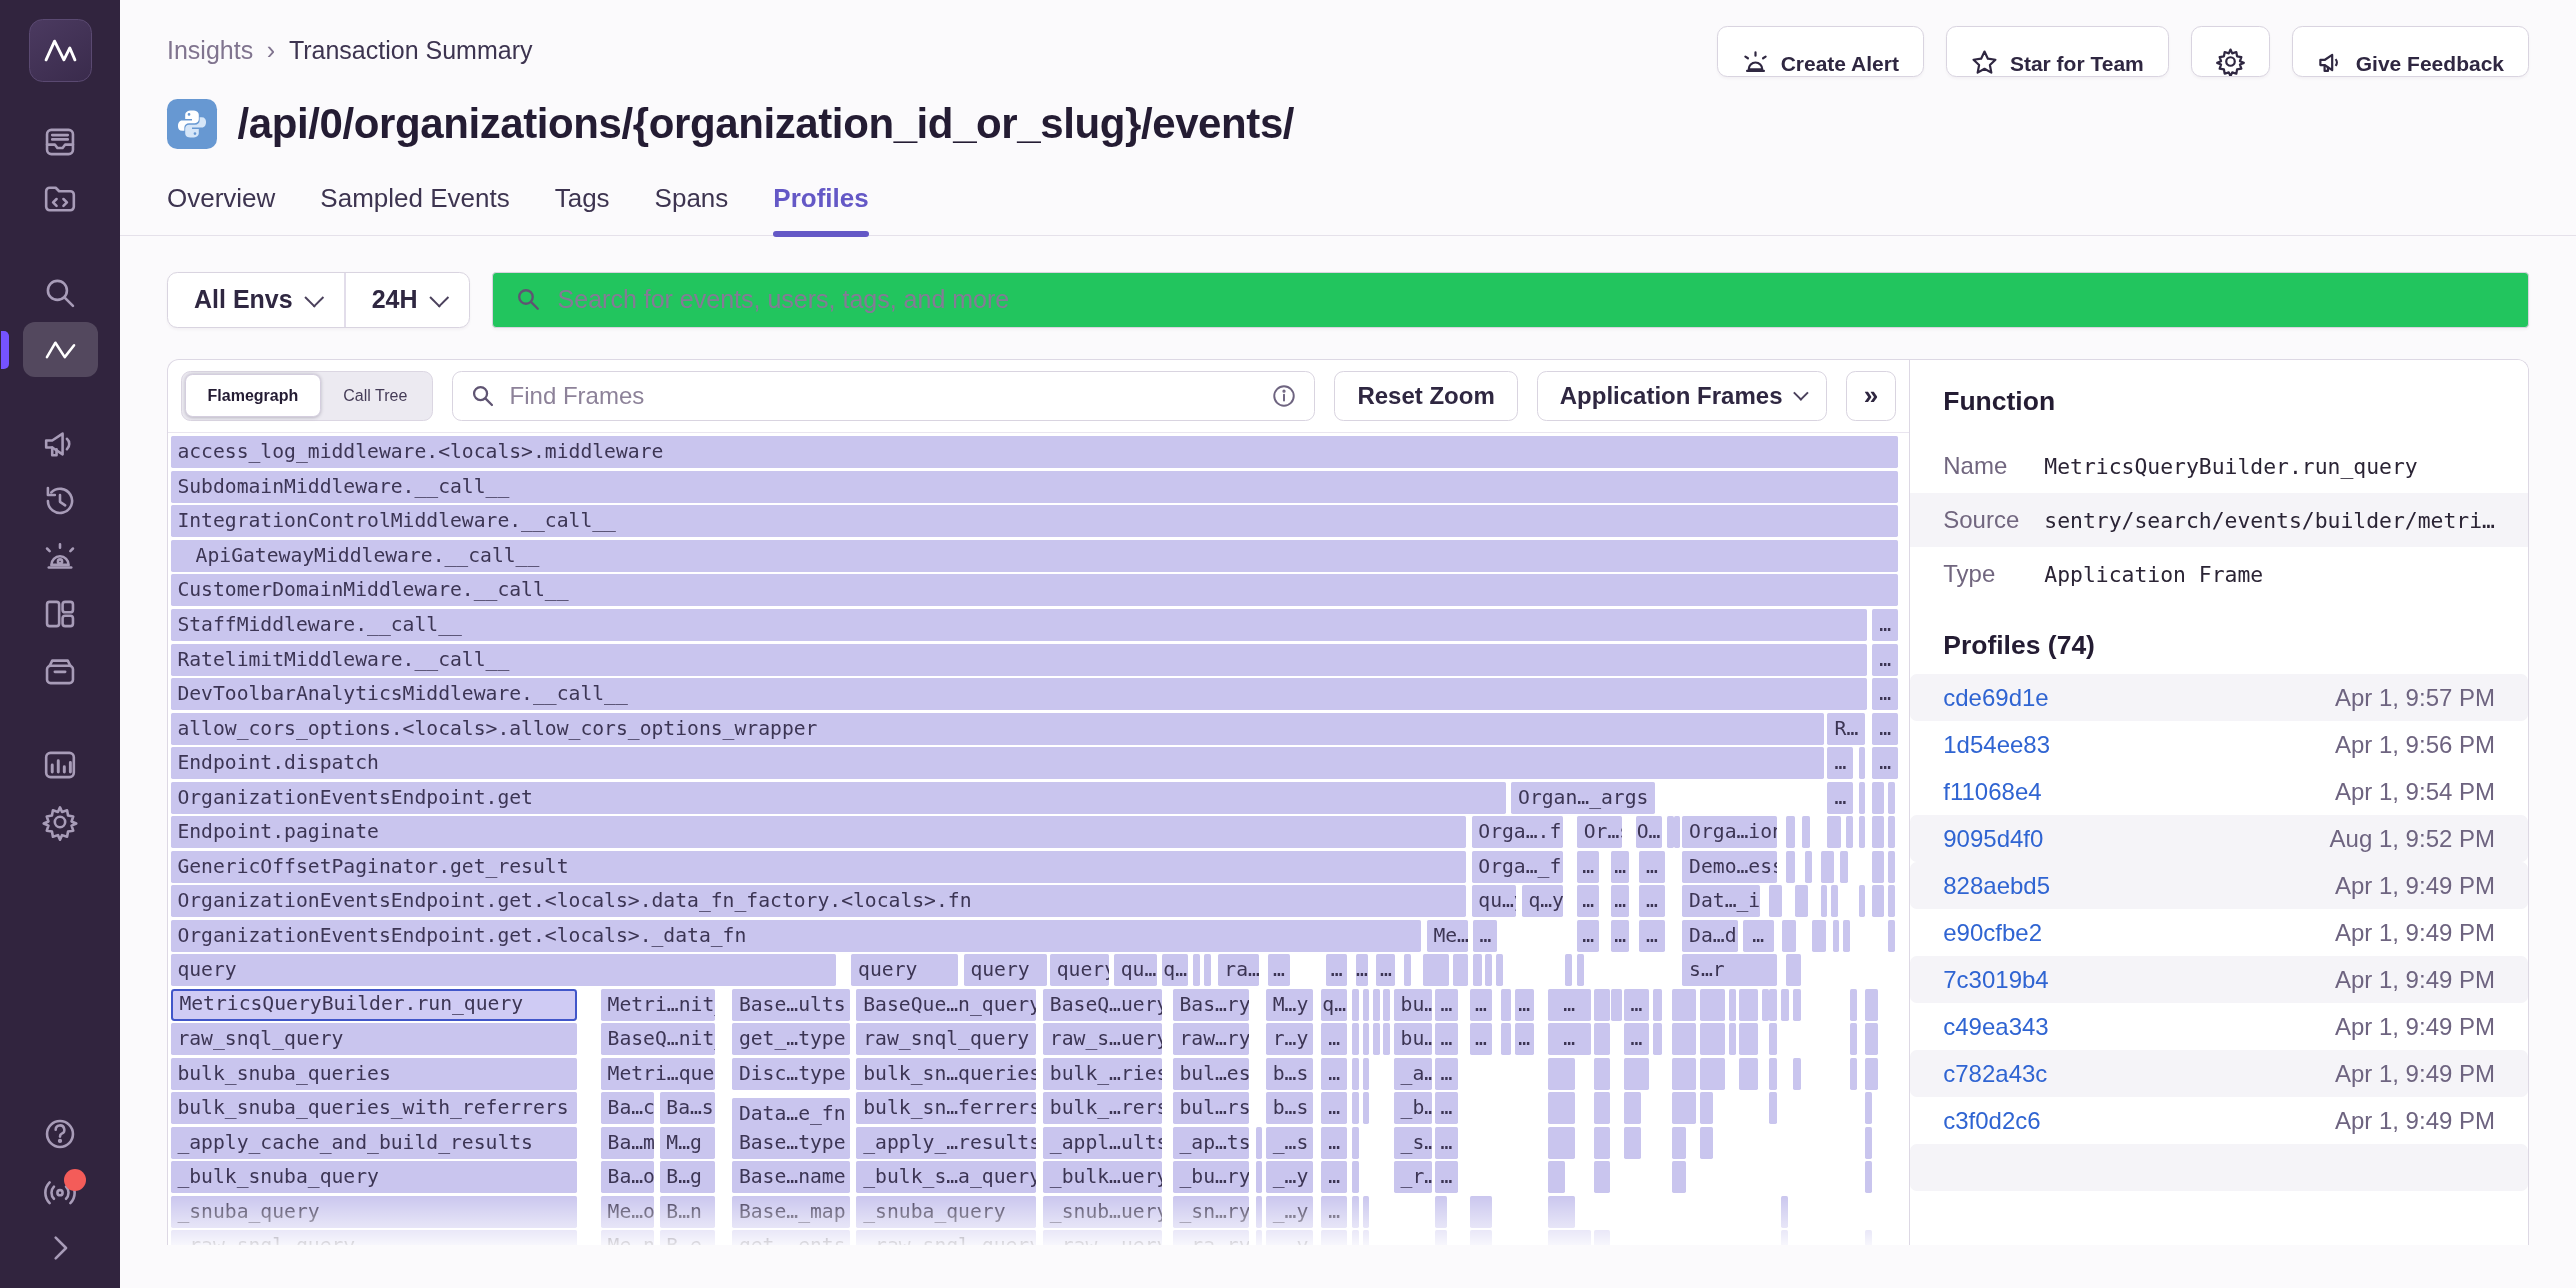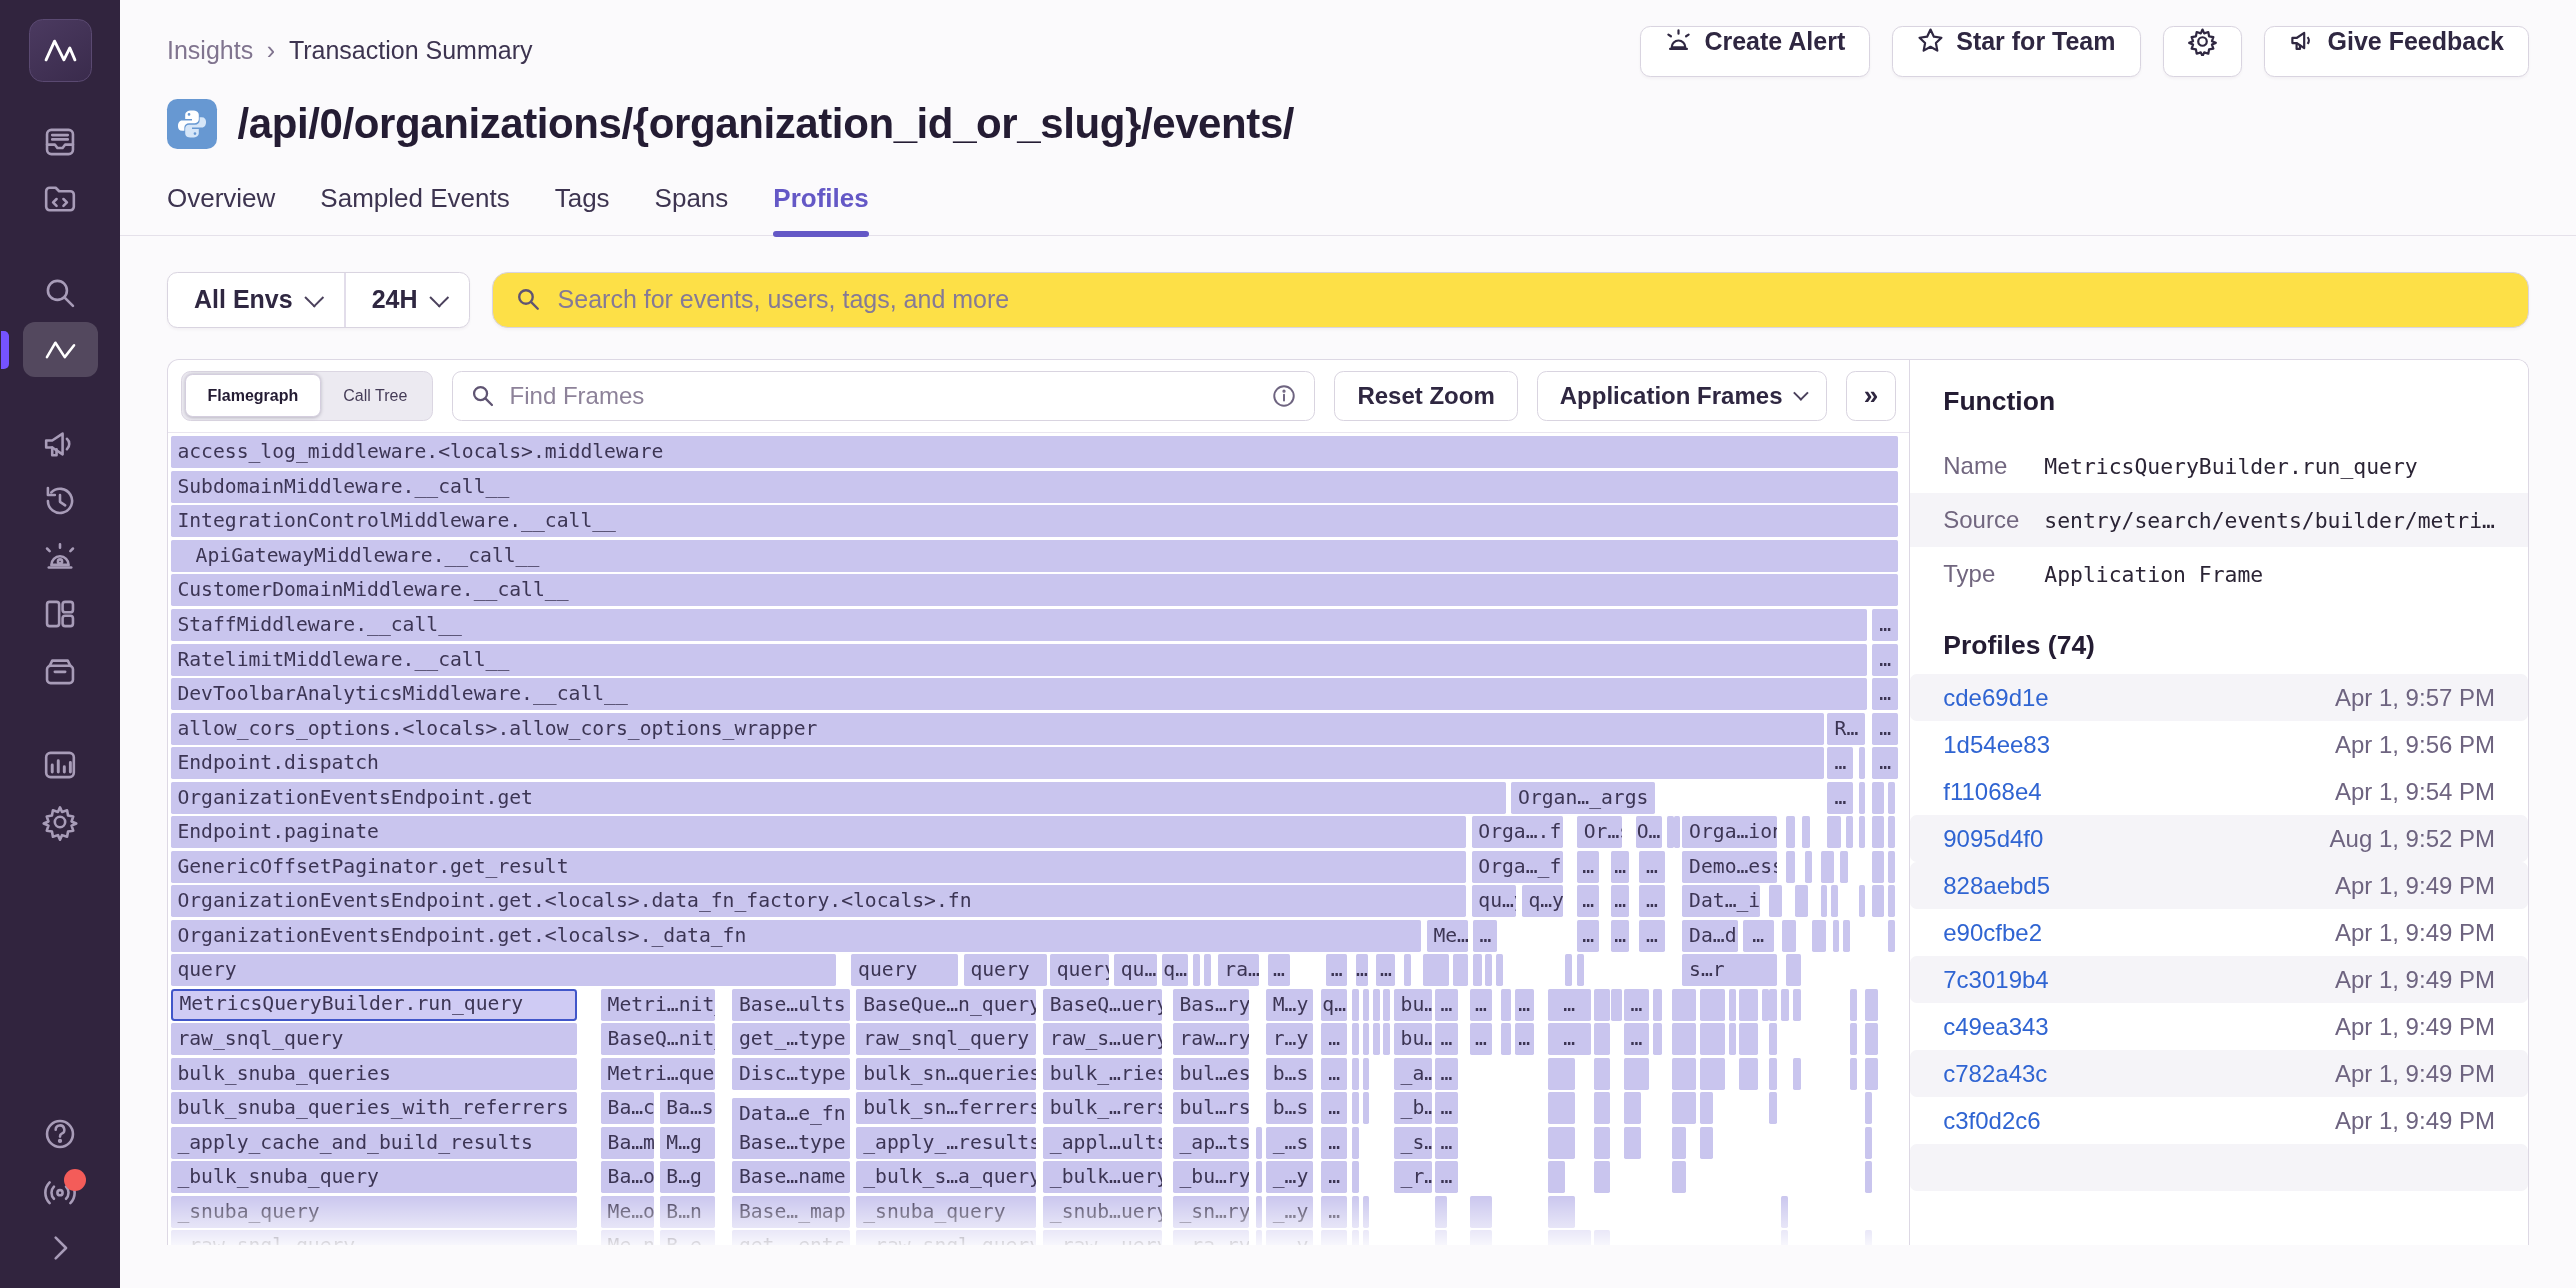--- a/index.html
+++ b/index.html
@@ -23,44 +23,44 @@
     border-radius:0 5.1px 5.1px 0; background:#7553ff; }
   .red-dot { position:absolute; right:12px; top:5.1px; width:22px; height:22px;
     border-radius:50%; background:#f45c59; }
 
   
   .main { margin-left:120px; }
   .topbar { display:flex; align-items:flex-start; padding:26px 47px 0; }
   .crumbs { font-size:25px; color:#80748f; display:flex; gap:13.7px; align-items:center; padding-top:10.3px; }
   .crumb-current { color:#3d3450; }
   .top-actions { margin-left:auto; display:flex; gap:22px; }
-  .btn { display:flex; align-items:flex-start; gap:12px; height:51px; padding:0 24px;
-    background:#fff; border:1.3px solid #d9d4e0; border-radius:10.3px; font-size:25px;
+  .btn { display:flex; align-items:flex-end; gap:12px; height:51px; padding:0 24px;
+    background:#fff; border:1.3px solid #d9d4e0; border-radius:10.3px; font-size:21px;
     font-weight:bold; color:#2f2741; cursor:pointer; box-shadow:0 1.7px 2.6px rgba(40,30,60,.04); }
   .btn svg { stroke:#2f2741; }
   .title-row { display:flex; align-items:center; gap:20.5px; padding:22px 47px 5.1px; }
   .py-icon { width:50px; height:50px; border-radius:10.3px; background:#6798d2;
     display:flex; align-items:center; justify-content:center; }
   .page-title { font-size:42px; font-weight:bold; letter-spacing:-0.4px; color:#241c33; }
 
   .tabs { display:flex; gap:45px; padding:29px 47px 0; border-bottom:1.7px solid #e5e1ea; }
   .tab { font-size:26px; color:#3d3450; padding-bottom:20.5px; cursor:pointer; position:relative; }
   .tab.active { color:#6458c6; font-weight:bold; }
   .tab.active::after { content:""; position:absolute; left:0; right:0; bottom:-2.6px;
     height:6px; border-radius:3.4px; background:#6458c6; }
 
   
   .filters { display:flex; gap:22px; padding:36px 47px 0; }
   .pagefilter { display:flex; align-items:center; background:#fff; border:1.3px solid #d9d4e0;
     border-radius:10.3px; height:56px; box-shadow:0 1.7px 2.6px rgba(40,30,60,.04); }
   .pf-seg { display:flex; align-items:center; gap:12px; padding:0 26px; font-size:25px;
     font-weight:bold; color:#2f2741; cursor:pointer; height:100%; }
   .pf-div { width:1.3px; height:100%; background:#e2ddea; }
-  .searchbar { flex:1; display:flex; align-items:center; gap:15.4px; background:#fde047;
-    border:1.3px solid #d9d4e0; border-radius:16px; height:56px; padding:0 22px;
+  .searchbar { flex:1; display:flex; align-items:center; gap:15.4px; background:#22c55e;
+    border:1.3px solid #d9d4e0; border-radius:4px; height:56px; padding:0 22px;
     box-shadow:0 1.7px 2.6px rgba(40,30,60,.04); }
   .searchbar input { border:none; outline:none; flex:1; font-size:25px; color:#3d3450;
     font-family:"Liberation Sans",sans-serif; background:transparent; }
   .searchbar input::placeholder { color:#857a96; }
   .chev { display:inline-block; width:13.7px; height:13.7px; border-right:2.6px solid #4b415c;
     border-bottom:2.6px solid #4b415c; transform:rotate(45deg) translateY(-3.4px); }
 
   
   .container { margin:31px 47px 0; height:886px; background:#fff;
     border:1.3px solid #ddd8e4; border-radius:12px 12px 0 0; border-bottom:none;

